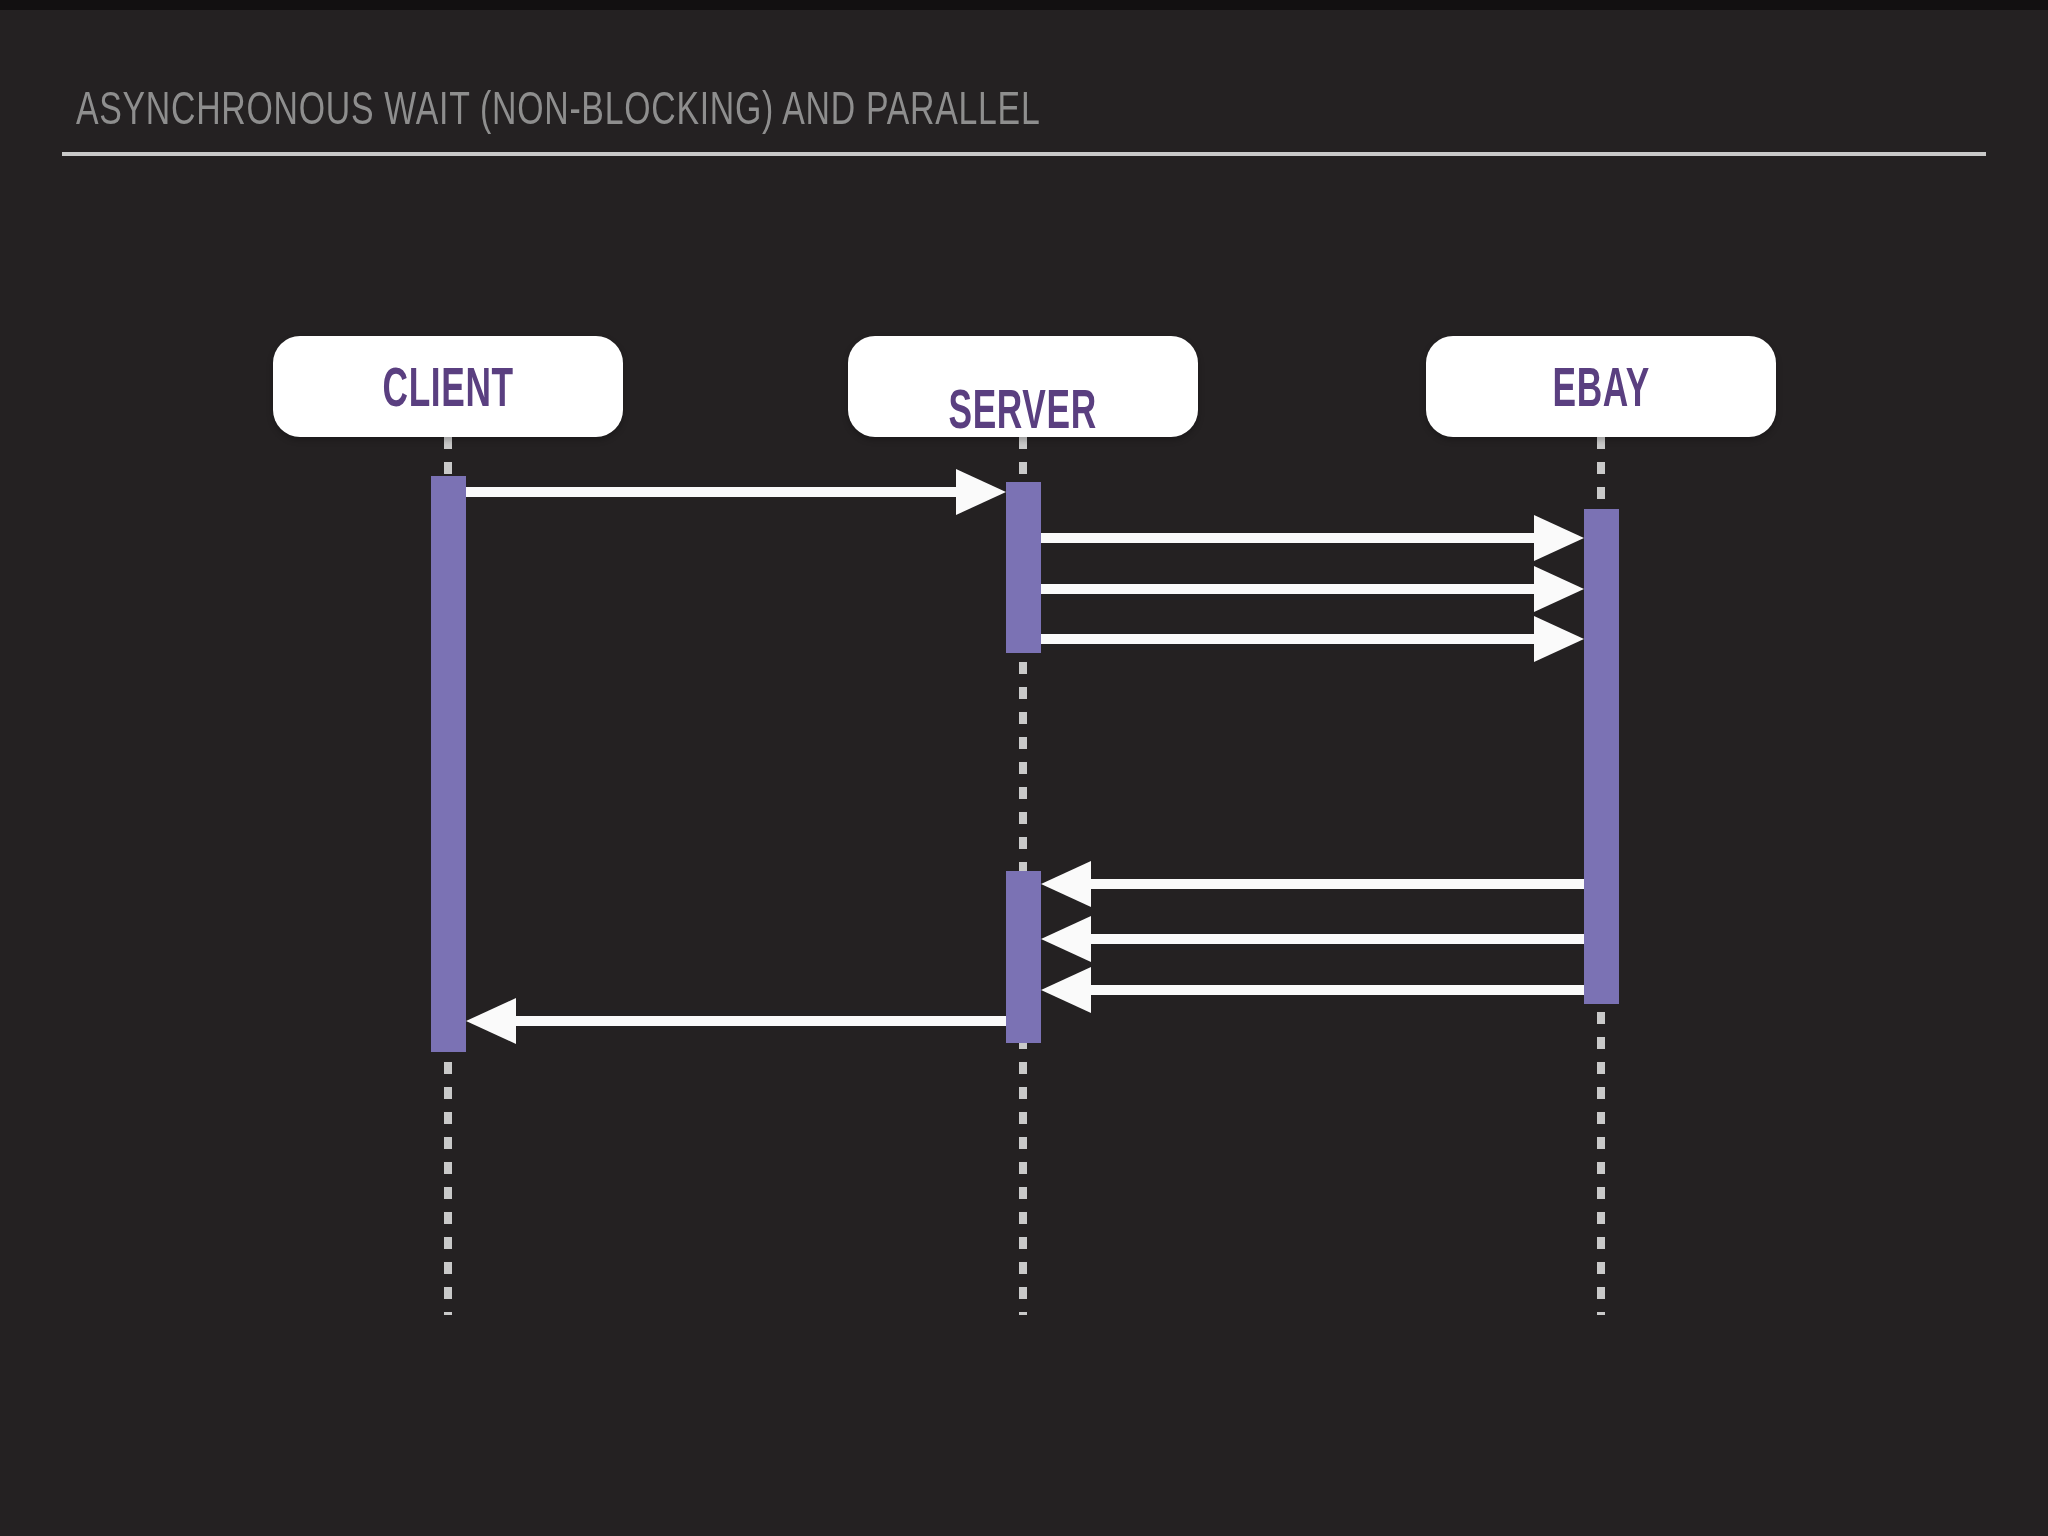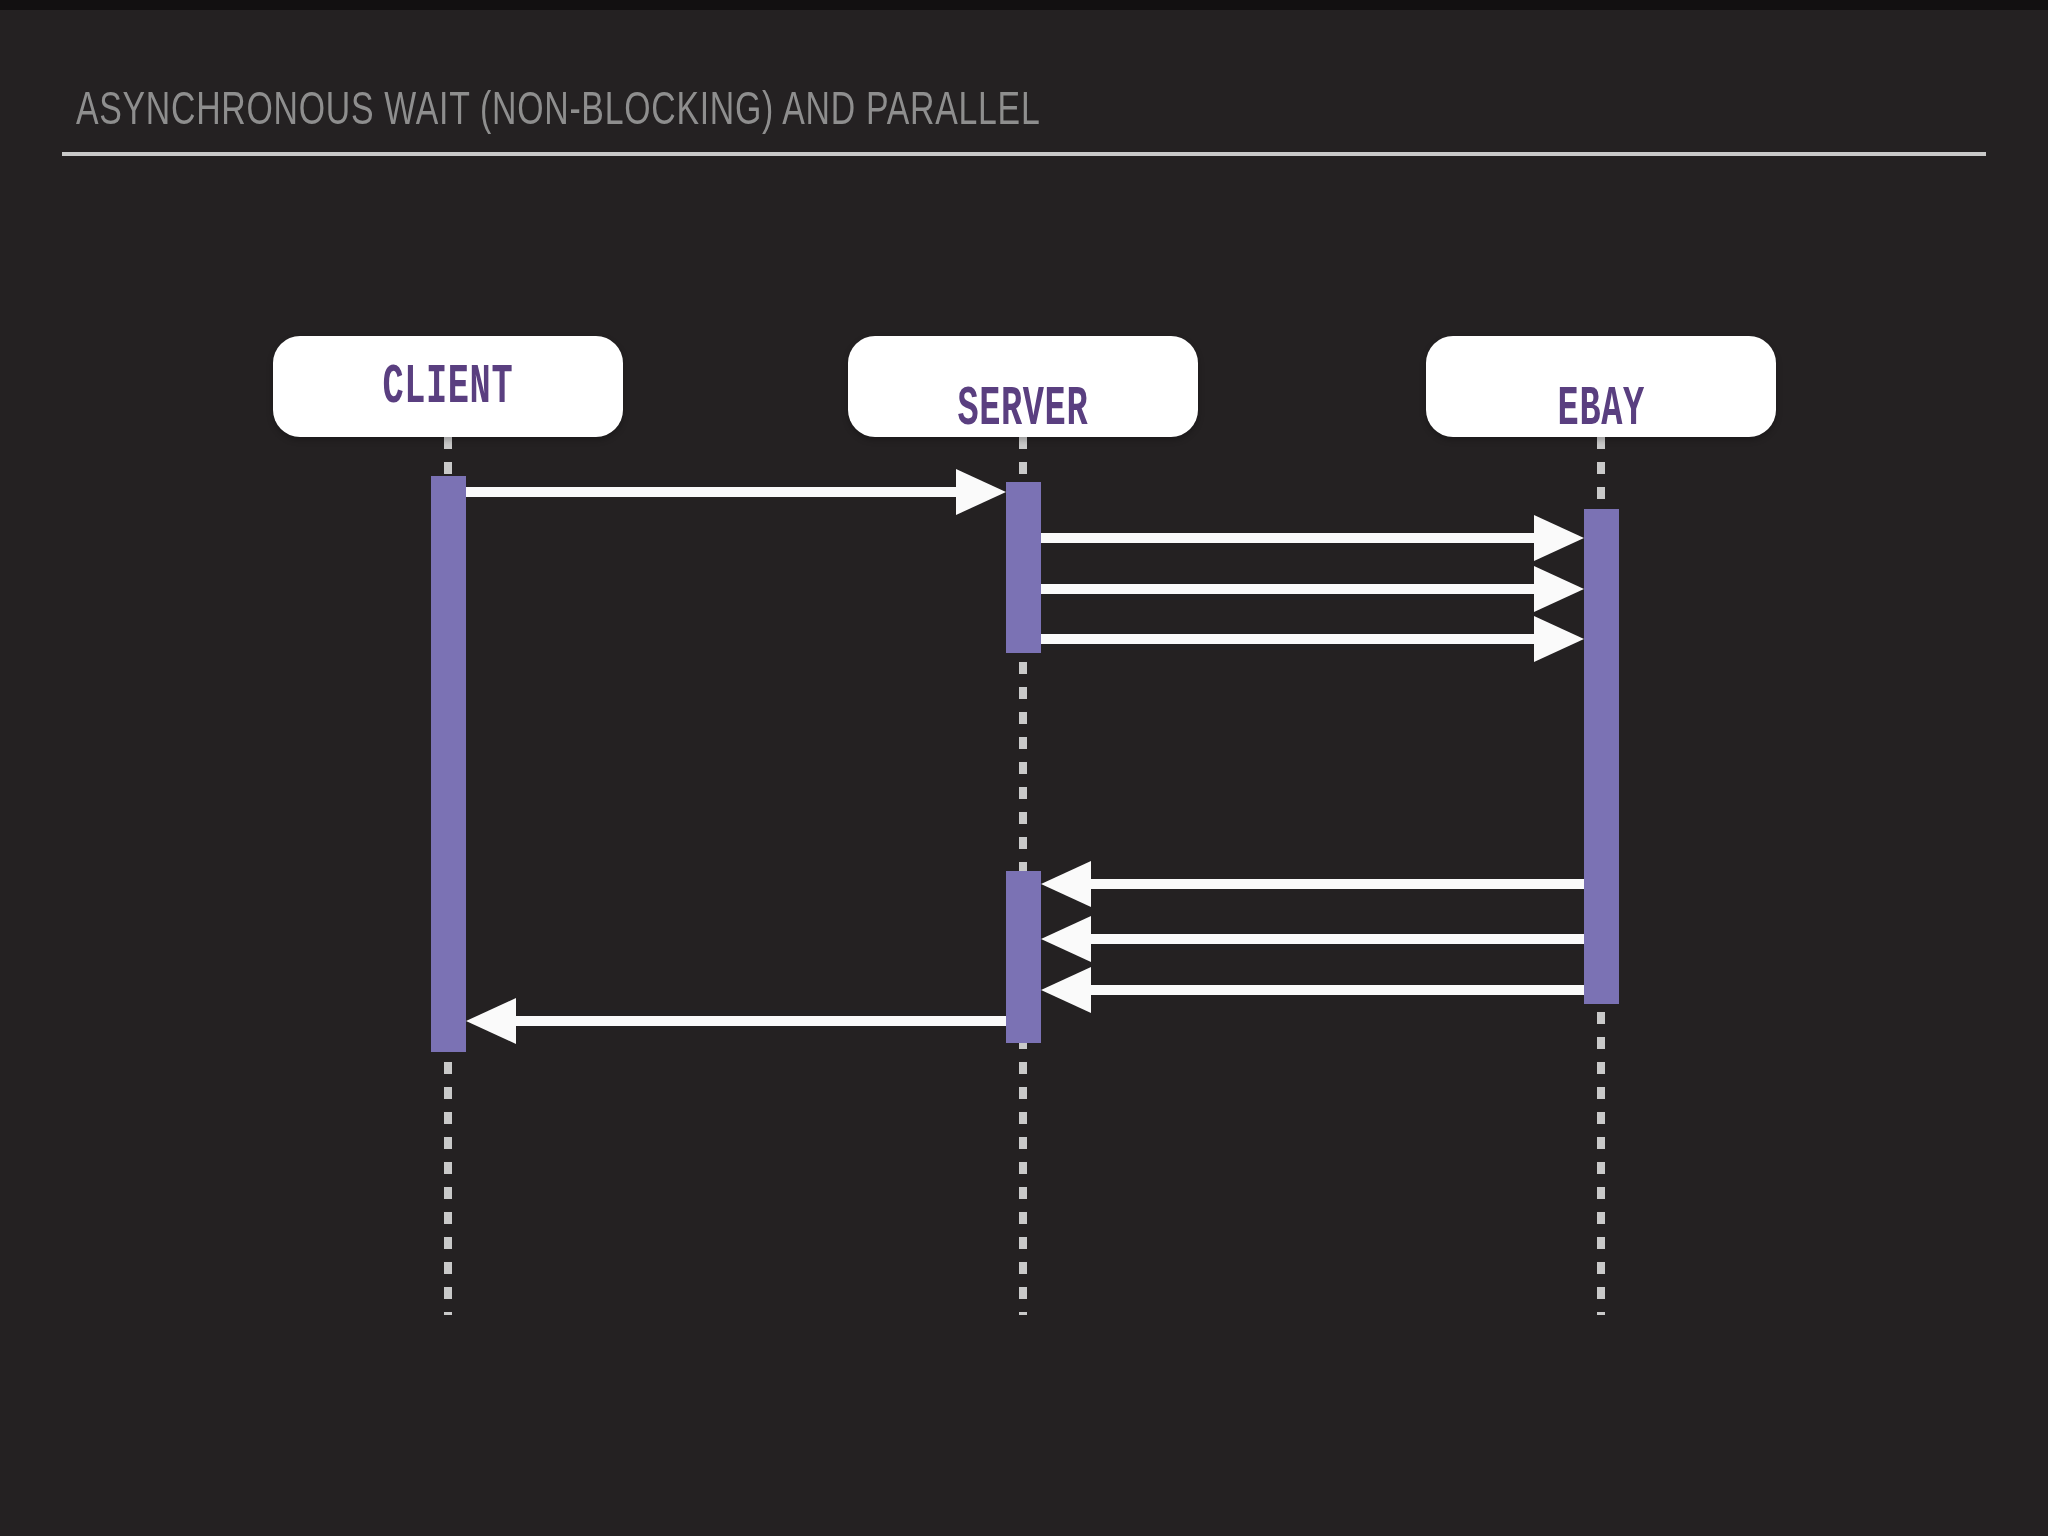--- a/index.html
+++ b/index.html
@@ -25,21 +25,20 @@
     position:absolute;left:62px;top:152px;width:1924px;height:4px;
     background:var(--lifeline-gray,#b3b3b3);
   }
   .actor-box{
     position:absolute;top:336px;width:350px;height:101px;
     background:var(--box-white,#ffffff);
     border-radius:27px;
     display:flex;align-items:center;justify-content:center;
     box-shadow:0 3px 6px rgba(0,0,0,0.25);
     z-index:4;
-    font-family:Liberation Mono, monospace;
   }
   .actor-label{
     font-weight:bold;font-size:56px;line-height:56px;
     color:var(--actor-purple,#5a3f80);
     letter-spacing:1px;white-space:nowrap;
     transform:scaleX(0.63);transform-origin:center center;
     display:inline-block;
   }
   .lifeline{
     position:absolute;width:8px;top:437px;height:878px;
@@ -82,21 +81,21 @@
   <div id="title-divider"></div>
   <div id="diagram-layer">
       <div class="actor-box" style="left: 273px;">
         <span class="actor-label">CLIENT</span>
       </div>
       <div class="lifeline" style="left: 444px;"></div>
       <div class="actor-box" style="left: 848px; align-items: flex-end;">
         <span class="actor-label">SERVER</span>
       </div>
       <div class="lifeline" style="left: 1019px;"></div>
-      <div class="actor-box" style="left: 1426px; align-items: flex-end;">
+      <div class="actor-box" style="left: 1426px;">
         <span class="actor-label">EBAY</span>
       </div>
       <div class="lifeline" style="left: 1597px;"></div>
       <div class="activation" style="left: 430.5px; top: 476px; height: 576px;"></div>
       <div class="activation" style="left: 1005.5px; top: 482px; height: 171px;"></div>
       <div class="activation" style="left: 1005.5px; top: 871px; height: 172px;"></div>
       <div class="activation" style="left: 1583.5px; top: 509px; height: 495px;"></div>
       <div class="arrow dir-right" style="top: 487px; left: 465.5px; width: 490px;">
         <div class="head"></div>
       </div>

